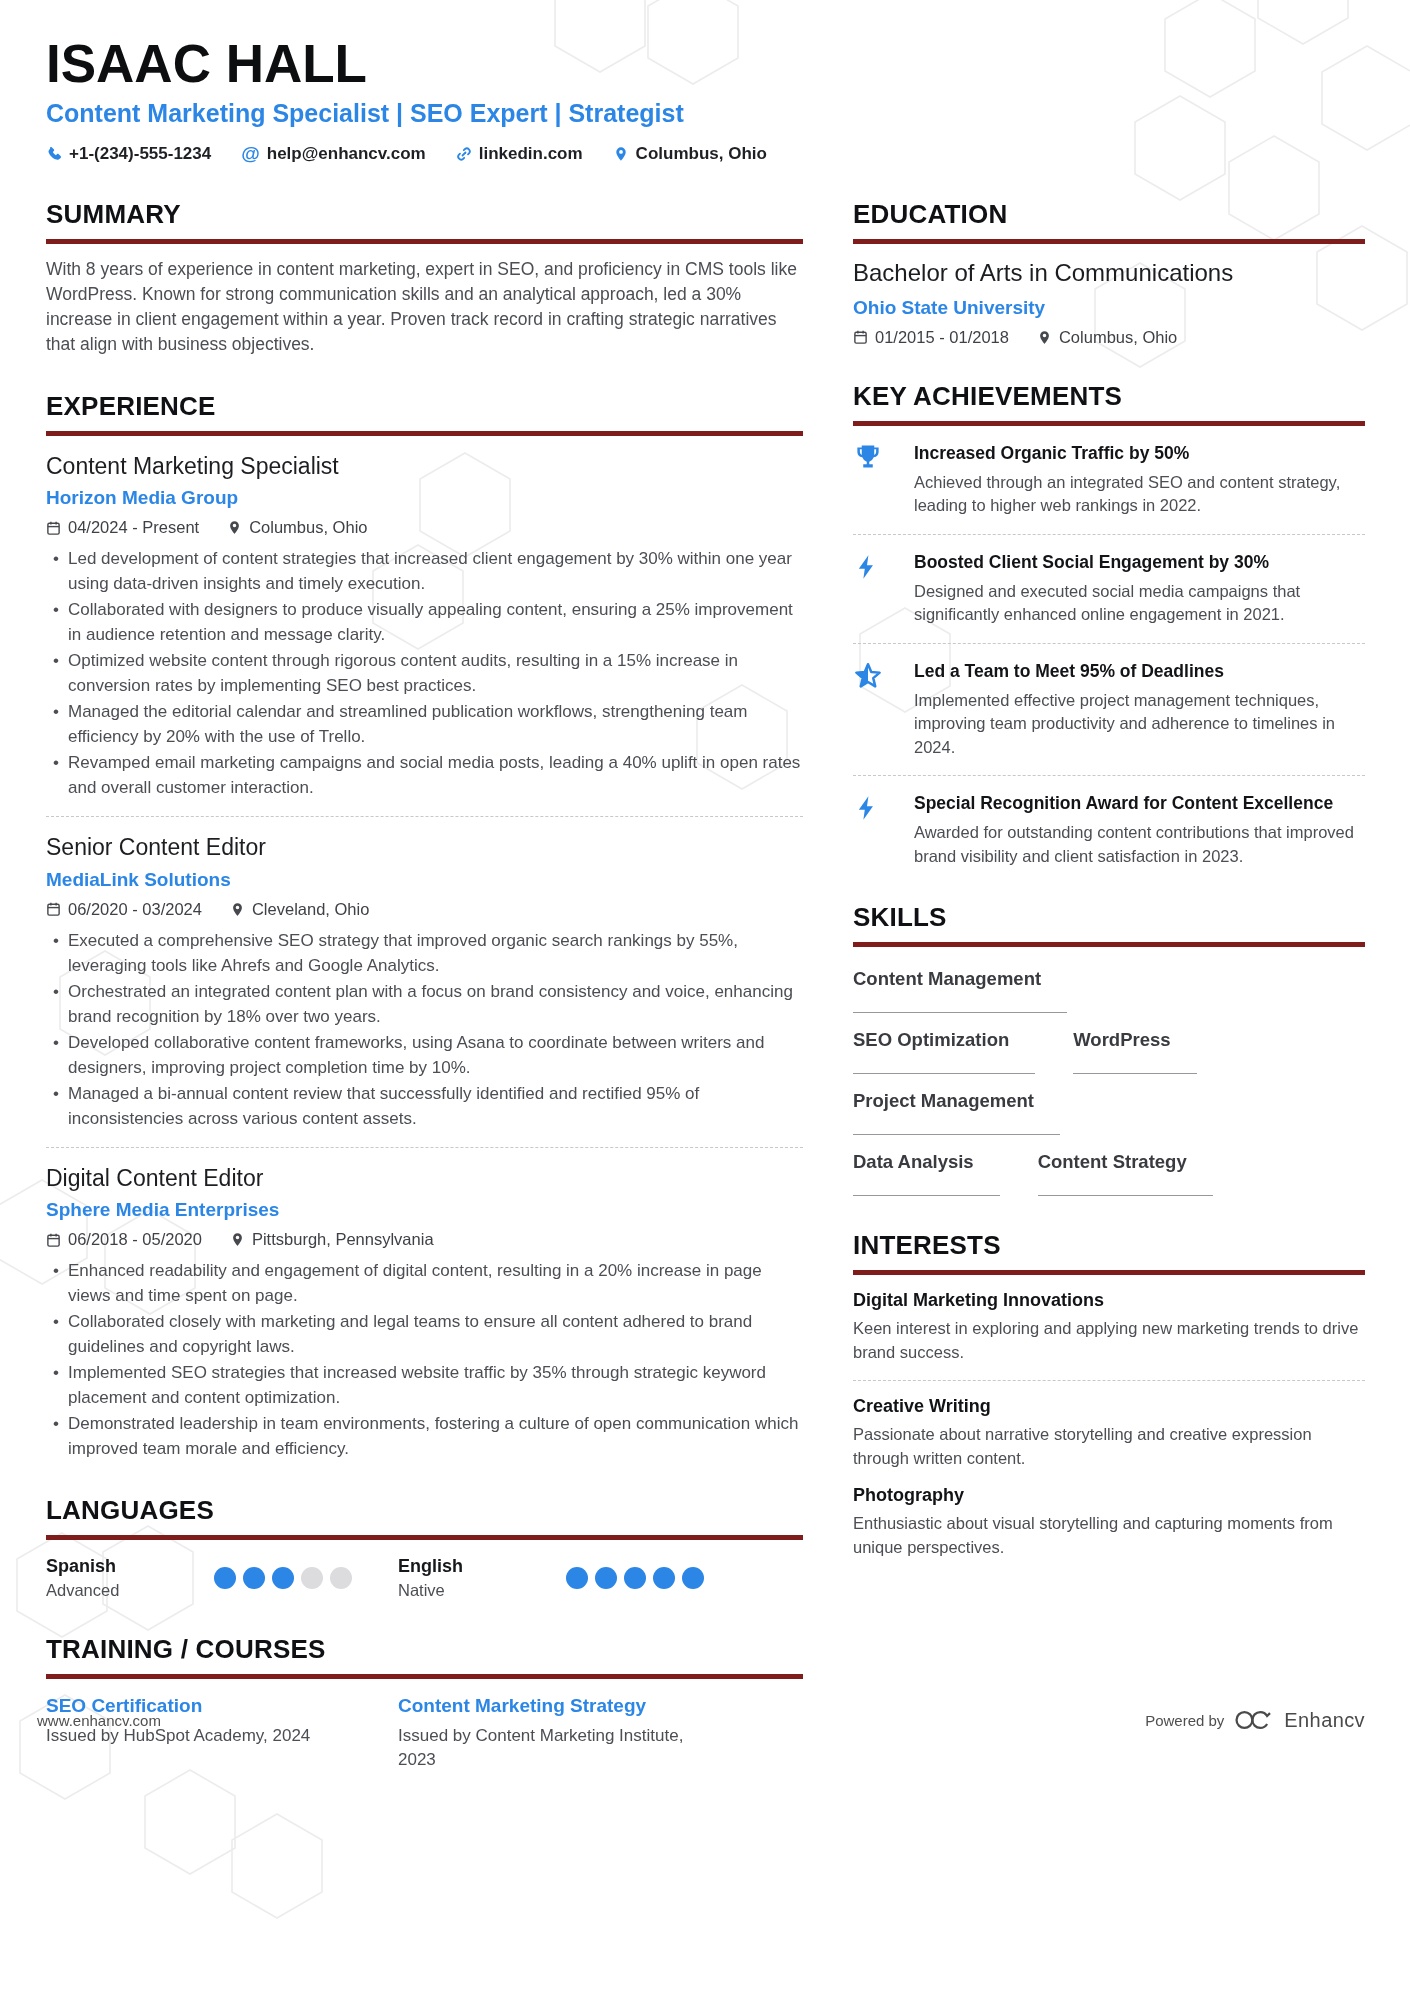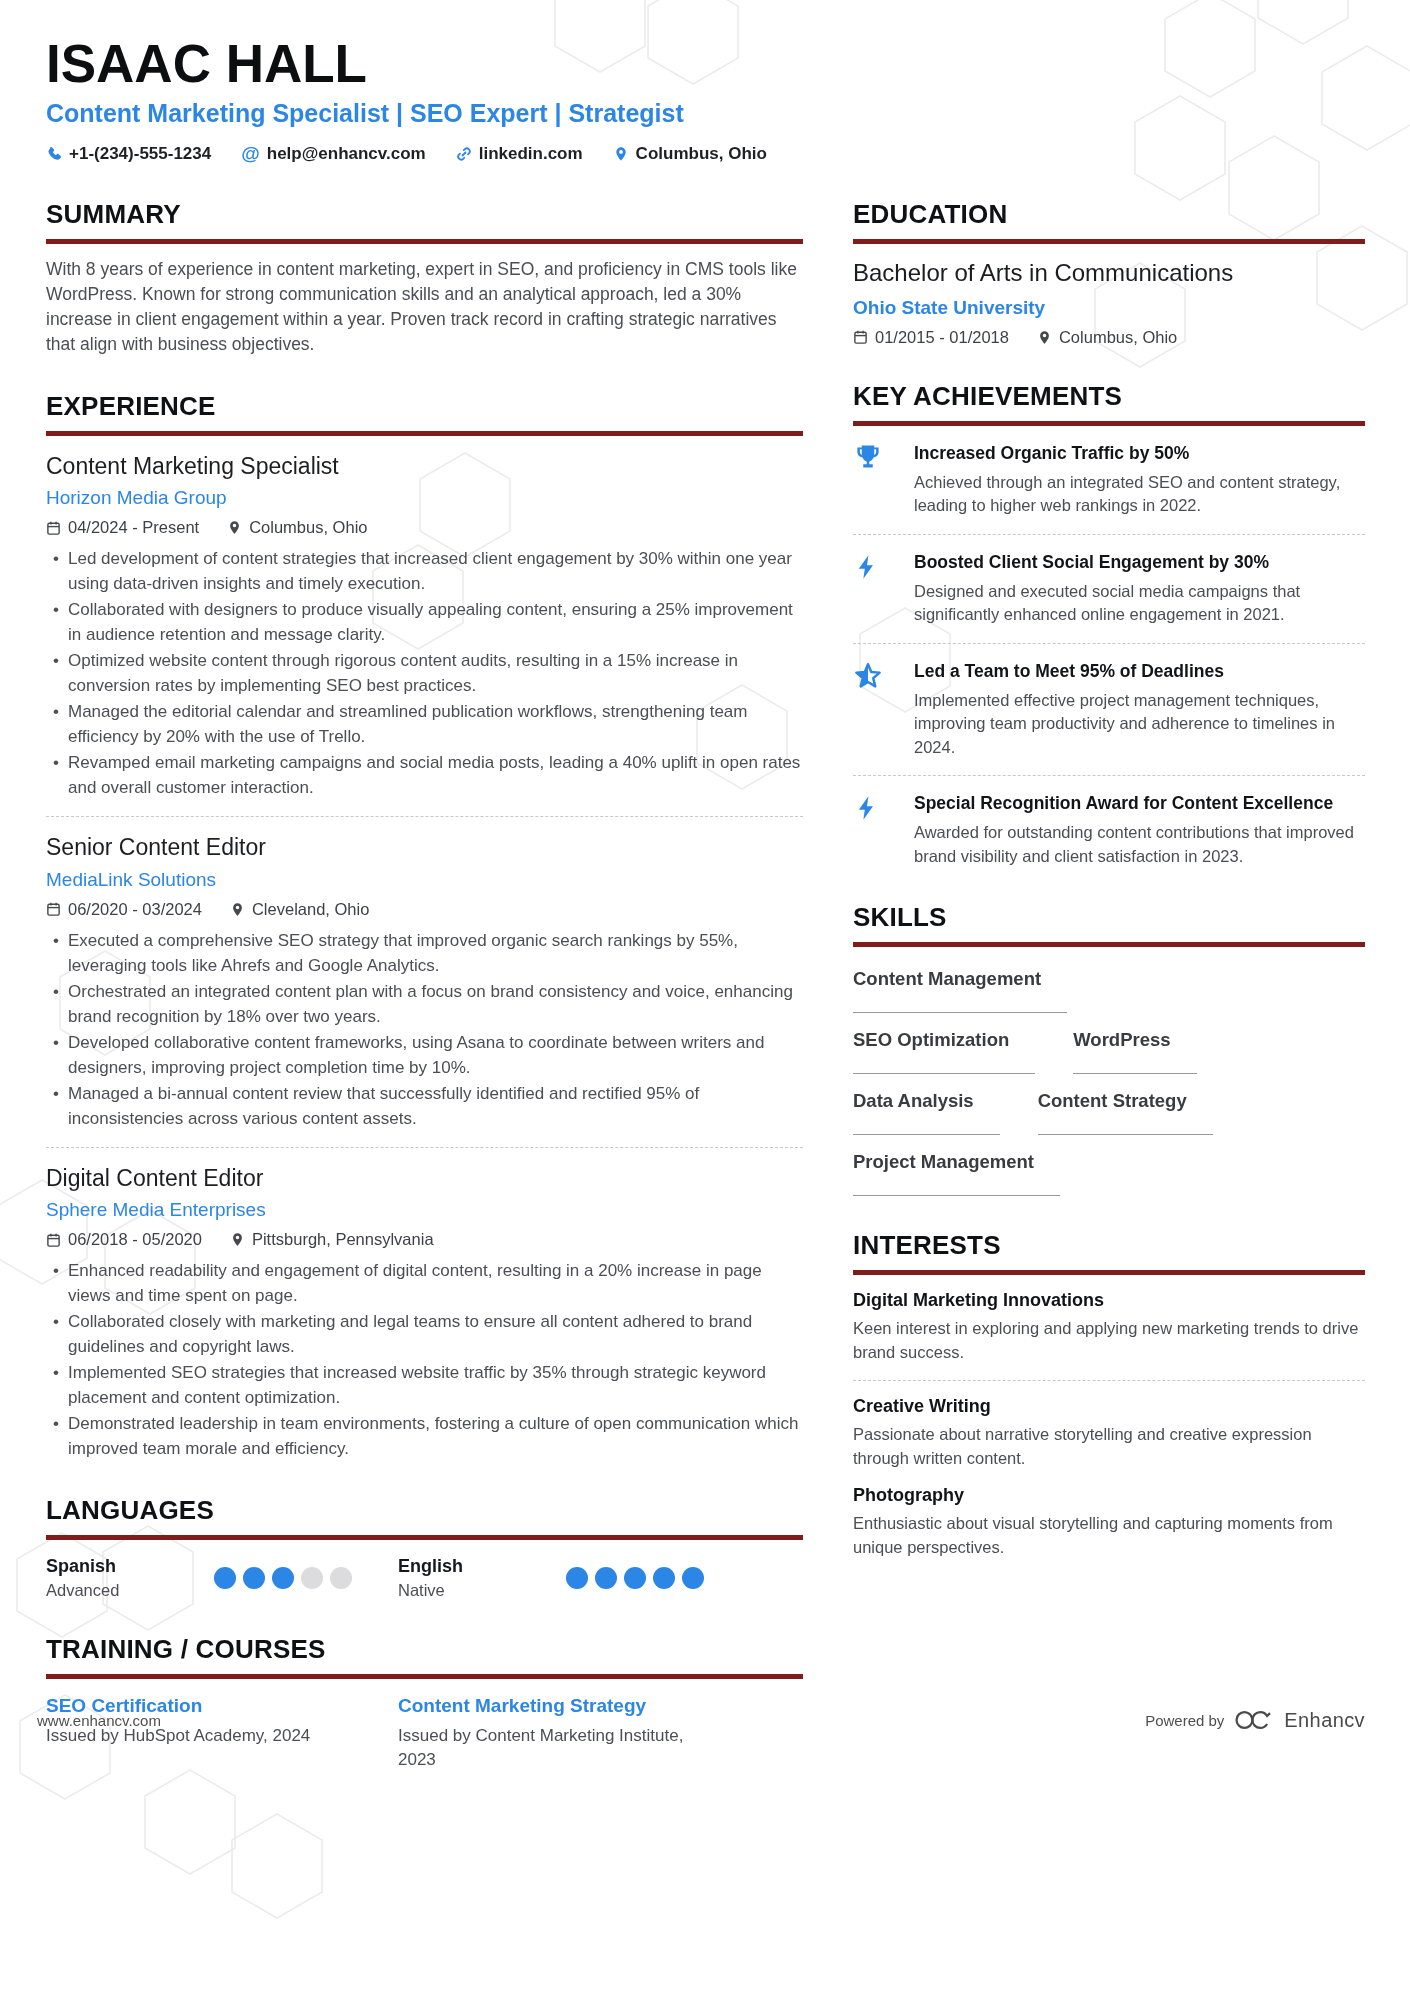--- a/index.html
+++ b/index.html
@@ -20,21 +20,21 @@
   .col-left{flex:0 0 757px;width:757px;}
   .col-right{flex:1;min-width:0;}
 
   section{margin-top:34px;}
   h2.sec{font-size:26px;font-weight:700;color:#101114;margin:0;padding-bottom:9px;border-bottom:5px solid #7f1d1d;letter-spacing:.2px;}
 
   .summary-text{margin:13px 0 0;font-size:17.5px;line-height:25px;color:#4c4e54;}
 
   .job{margin-top:17px;}
   .job-title{font-size:23px;color:#1d1e22;font-weight:400;line-height:1.2;}
-  .company{font-size:19px;font-weight:400;color:var(--accent);margin-top:7px;}
+  .company{font-size:19px;font-weight:700;color:var(--accent);margin-top:7px;}
   .meta{display:flex;gap:28px;margin-top:9px;font-size:16.5px;color:#3f4147;align-items:center;}
   .meta-item{display:flex;gap:7px;align-items:center;}
   .bullets{margin:9px 0 0;padding:0;list-style:none;}
   .bullets li{position:relative;padding-left:22px;font-size:17px;line-height:25px;color:#4c4e54;margin-top:1px;}
   .bullets li::before{content:"\2022";position:absolute;left:7px;color:#4c4e54;}
   .divider{border:none;border-top:1px dashed #c7c8ca;margin:16px 0 0;}
 
   .lang-row{display:flex;margin-top:16px;}
   .lang-item{display:flex;align-items:center;justify-content:space-between;width:306px;margin-right:46px;}
   .lang-name{font-size:18px;font-weight:700;color:#17181b;}
@@ -380,25 +380,25 @@
           <h2 class="sec">SKILLS</h2>
           <div class="skills-list">
             <div class="skill-row">
               <span class="skill">Content Management</span>
             </div>
             <div class="skill-row">
               <span class="skill">SEO Optimization</span>
               <span class="skill">WordPress</span>
             </div>
             <div class="skill-row">
+              <span class="skill">Project Management</span>
+            </div>
+            <div class="skill-row">
               <span class="skill">Data Analysis</span>
               <span class="skill">Content Strategy</span>
-            </div>
-            <div class="skill-row">
-              <span class="skill">Project Management</span>
             </div>
           </div>
         </section>
 
         <section>
           <h2 class="sec">INTERESTS</h2>
 
           <div class="interest">
             <div class="interest-title">Digital Marketing Innovations</div>
             <div class="interest-text">Keen interest in exploring and applying new marketing trends to drive brand success.</div>

